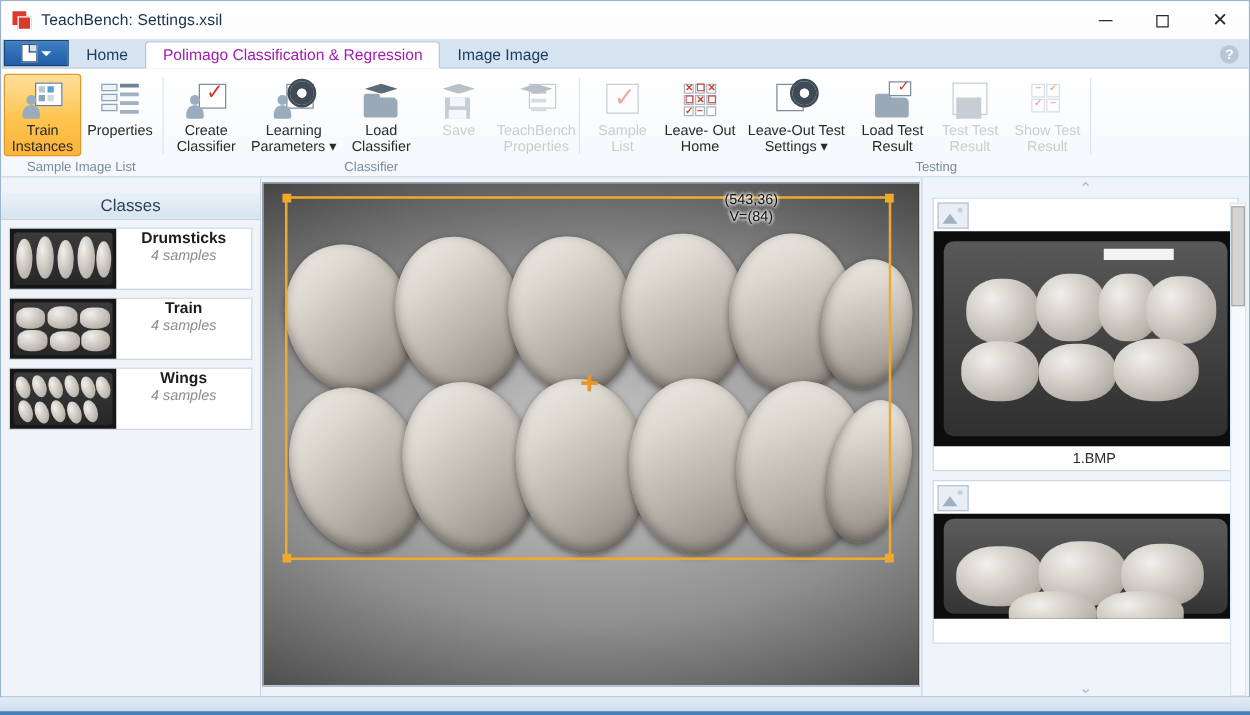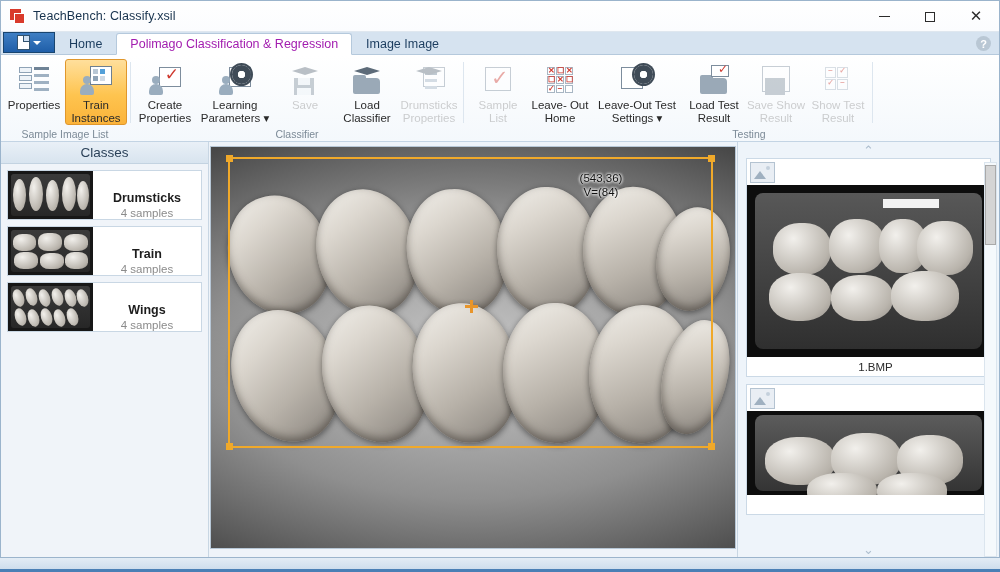--- a/index.html
+++ b/index.html
@@ -154,32 +154,32 @@
   .classes {
     width:208px;flex:0 0 208px;
     background:#f0f4f9;border-right:1px solid #c8d6e3;
     display:flex;flex-direction:column;
   }
   .classes-hdr {
     height:22px;flex:0 0 22px;
     background:linear-gradient(#e9f0f7,#d8e4ef);
     border-bottom:1px solid #c3d3e1;
     display:flex;align-items:center;justify-content:center;
-    font-size:13.5px;color:#2c4259;
+    font-size:13.5px;color:#2c4259;margin-top:12px;
   }
   .class-list{padding:6px;display:flex;flex-direction:column;gap:6px;}
   .class-item{
     height:50px;display:flex;background:#fff;border:1px solid #c9d7e4;cursor:pointer;
   }
   .class-thumb{
     width:85px;flex:0 0 85px;background:#171717;position:relative;overflow:hidden;
   }
-  .class-name{flex:1;display:flex;flex-direction:column;align-items:center;justify-content:flex-end;}
+  .class-name{flex:1;display:flex;flex-direction:column;align-items:center;justify-content:flex-start;}
   .class-title{font-size:12.5px;font-weight:bold;color:#1d1d1d;}
-  .class-sub{font-size:11.5px;color:#8b8b8b;margin-top:2px;}
+  .class-sub{font-size:11.5px;font-style:italic;color:#8b8b8b;margin-top:2px;}
 
   
   .tray{position:absolute;inset:3px;background:linear-gradient(#3a3a3a,#272727);border-radius:3px;}
   .pc{position:absolute;background:radial-gradient(ellipse at 35% 30%,#f2f0ec,#b9b4ac 70%,#8e8983);border-radius:50%;}
 
   
   .viewer{flex:1;min-width:0;display:flex;flex-direction:column;background:#eef3f9;padding:4px 1px 8px 1px;}
   .canvas{
     flex:1;position:relative;background:#000;overflow:hidden;
     border:1px solid #b7c7d6;
@@ -235,21 +235,21 @@
 </head>
 <body>
 
 <div class="app">
 
   <div class="titlebar">
     <div class="title-icon">
       <span class="sq1"></span>
         <span class="sq2"></span>
     </div>
-    <div class="title-text">TeachBench: Classify.xsil</div>
+    <div class="title-text">TeachBench: Settings.xsil</div>
     <div class="win-btns">
       <div class="win-btn">
           <span class="glyph-min"></span>
         </div>
       <div class="win-btn">
           <span class="glyph-max"></span>
         </div>
       <div class="win-btn close">
           <span class="glyph-close">✕</span>
         </div>
@@ -264,115 +264,115 @@
     <div class="tab">Home</div>
     <div class="tab active">Polimago Classification &amp; Regression</div>
     <div class="tab">Image Image</div>
     <div class="help-ico">?</div>
   </div>
 
   <div class="ribbon">
 
     <div class="rgroup">
       <div class="rgroup-items">
-        <div class="rbtn">
-          <div class="ricon">
-            <div class="ic-grid">
-                <i></i>
-                <i></i>
-                <i></i>
-              </div>
-            <div class="ic-list">
-                <i></i>
-                <i></i>
-                <i></i>
-                <i></i>
-              </div>
-          </div>
-          <div class="rlabel">Properties</div>
-        </div>
         <div class="rbtn sel">
           <div class="ricon">
             <div class="board">
                 <span class="d1"></span>
                 <span class="d2"></span>
                 <span class="d3"></span>
                 <span class="d4"></span>
               </div>
             <div class="person">
                 <span class="h"></span>
                 <span class="b"></span>
               </div>
           </div>
           <div class="rlabel">Train
 Instances</div>
         </div>
+        <div class="rbtn">
+          <div class="ricon">
+            <div class="ic-grid">
+                <i></i>
+                <i></i>
+                <i></i>
+              </div>
+            <div class="ic-list">
+                <i></i>
+                <i></i>
+                <i></i>
+                <i></i>
+              </div>
+          </div>
+          <div class="rlabel">Properties</div>
+        </div>
       </div>
       <div class="rgroup-label">Sample Image List</div>
     </div>
 
     <div class="rsep"></div>
 
     <div class="rgroup">
       <div class="rgroup-items">
         <div class="rbtn">
           <div class="ricon">
             <div class="cardbox"></div>
             <div class="tick" style="right:2px;top:2px;">✓</div>
             <div class="person">
                 <span class="h"></span>
                 <span class="b"></span>
               </div>
           </div>
           <div class="rlabel">Create
-Properties</div>
+Classifier</div>
         </div>
         <div class="rbtn wide">
           <div class="ricon">
             <div class="cardbox"></div>
             <div class="gear"></div>
             <div class="person">
                 <span class="h"></span>
                 <span class="b"></span>
               </div>
           </div>
           <div class="rlabel">Learning
 Parameters ▾</div>
         </div>
+        <div class="rbtn">
+          <div class="ricon">
+            <div class="folder">
+                <span class="f2"></span>
+              </div>
+            <div class="cap"></div>
+          </div>
+          <div class="rlabel">Load
+Classifier</div>
+        </div>
         <div class="rbtn dis">
           <div class="ricon">
             <div class="floppy">
                 <span class="sh"></span>
                 <span class="lb"></span>
               </div>
             <div class="cap"></div>
           </div>
           <div class="rlabel">Save</div>
         </div>
-        <div class="rbtn">
-          <div class="ricon">
-            <div class="folder">
-                <span class="f2"></span>
-              </div>
-            <div class="cap"></div>
-          </div>
-          <div class="rlabel">Load
-Classifier</div>
-        </div>
         <div class="rbtn" style="opacity:.42">
           <div class="ricon">
             <div class="cardbox"></div>
             <div class="ic-list" style="left:12px;top:8px;width:12px;">
                 <i></i>
                 <i></i>
                 <i></i>
               </div>
             <div class="cap"></div>
           </div>
-          <div class="rlabel" style="color:#8d8d8d">Drumsticks
+          <div class="rlabel" style="color:#8d8d8d">TeachBench
 Properties</div>
         </div>
       </div>
       <div class="rgroup-label">Classifier</div>
     </div>
 
     <div class="rsep"></div>
 
     <div class="rgroup">
       <div class="rgroup-items">
@@ -418,21 +418,21 @@
             <div class="tick" style="right:2px;top:-1px;font-size:12px;">✓</div>
           </div>
           <div class="rlabel">Load Test
 Result</div>
         </div>
         <div class="rbtn dis">
           <div class="ricon">
             <div class="cardbox" style="left:2px;right:auto;width:28px;height:26px;top:2px;"></div>
             <div class="floppy"></div>
           </div>
-          <div class="rlabel">Save Show
+          <div class="rlabel">Test Test
 Result</div>
         </div>
         <div class="rbtn dis">
           <div class="ricon">
             <div class="xgrid" style="grid-template-columns:repeat(2,11px);grid-template-rows:repeat(2,11px);">
               <span>−</span>
                 <span>✓</span>
                 <span>✓</span>
                 <span>−</span>
             </div>
@@ -529,21 +529,21 @@
           <div class="wing" style="left:452px;top:172px;width:64px;height:116px;transform:rotate(16deg);"></div>
         </div>
 
         <div class="selbox" style="left:17px;top:10px;width:485px;height:291px;">
           <span class="hnd" style="left:-4px;top:-4px;"></span>
           <span class="hnd" style="right:-4px;top:-4px;"></span>
           <span class="hnd" style="left:-4px;bottom:-4px;"></span>
           <span class="hnd" style="right:-4px;bottom:-4px;"></span>
         </div>
 
-        <div class="coordlabel" style="left:330px;top:24px;width:120px;">(543,36)
+        <div class="coordlabel" style="left:330px;top:6px;width:120px;">(543,36)
 V=(84)</div>
 
         <div class="crosshair" style="left:254px;top:153px;"></div>
 
       </div>
     </div>
 
     <div class="pool">
       <div class="pool-scroll-up">⌃</div>
       <div class="pool-items">

